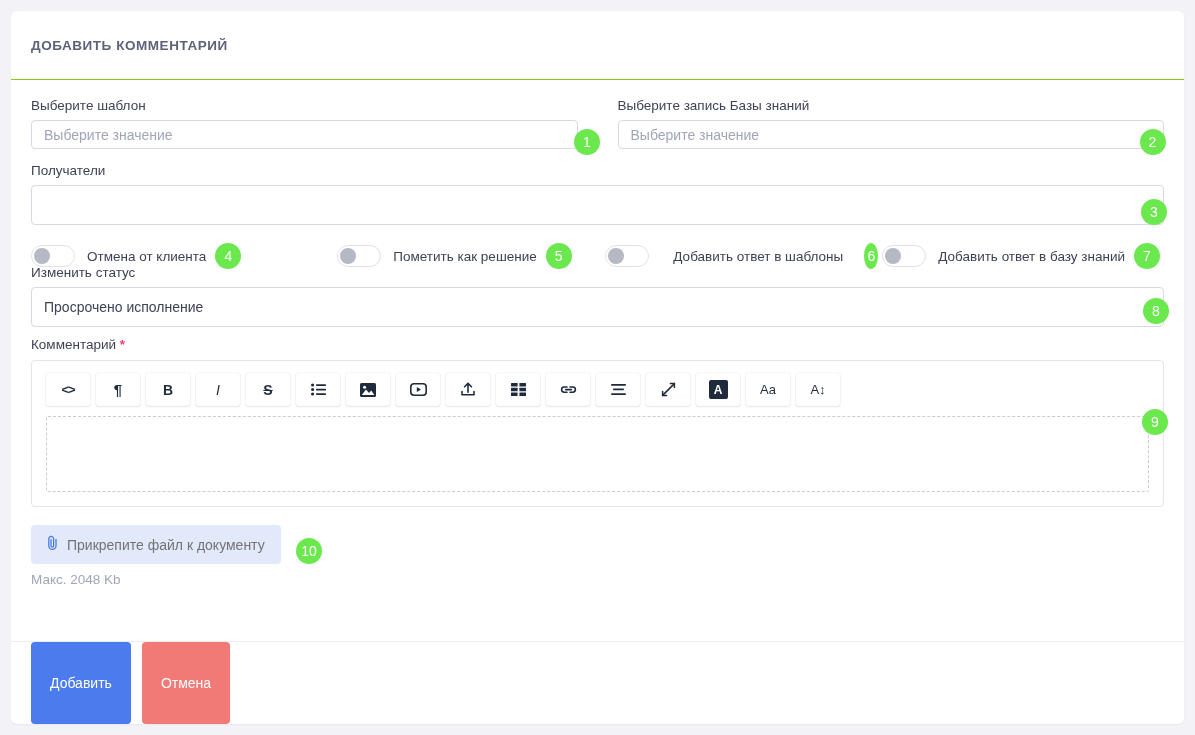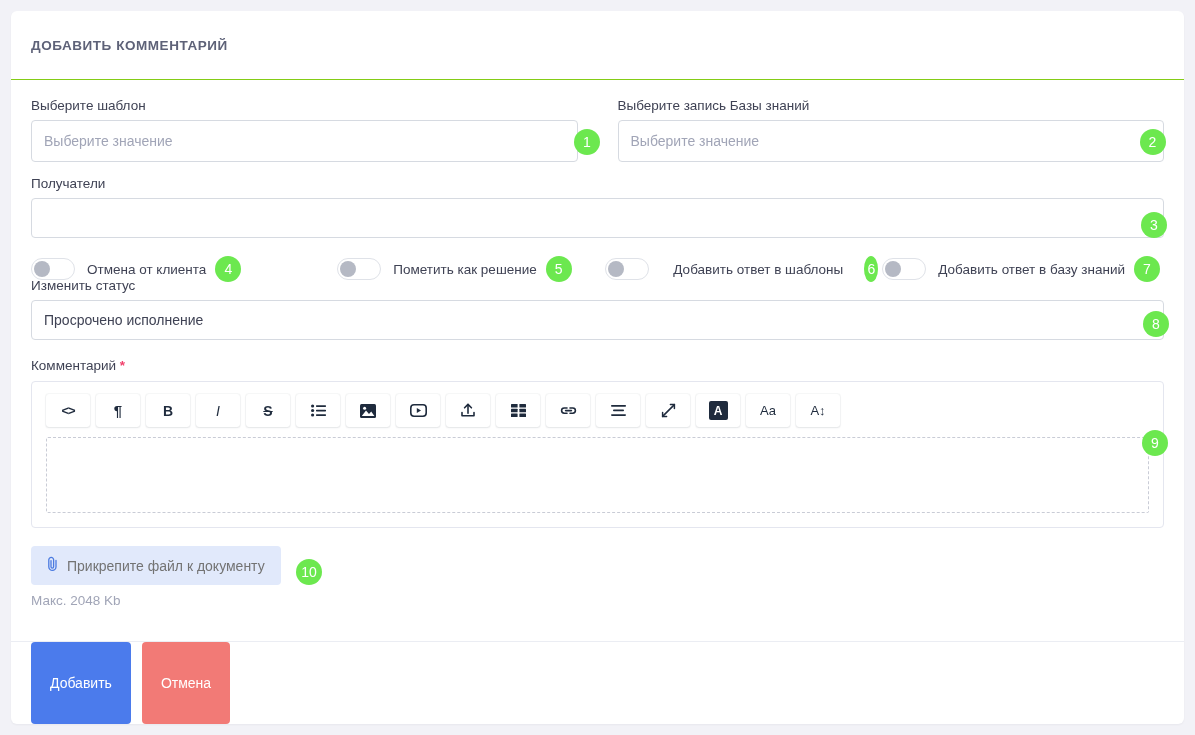--- a/index.html
+++ b/index.html
@@ -48,35 +48,35 @@
     font-size: 13.5px;
     color: #3f4254;
     margin-bottom: 7px;
     display: block;
   }
   .flabel .req { color: #f1416c; font-weight: 700; }
 
   .control {
     position: relative;
     width: 100%;
-    height: 42px;
+    height: 29px;
     border: 1px solid #d6dae1;
     border-radius: 4px;
     background: #fff;
     display: flex; align-items: center;
     padding: 0 12px;
     font-size: 14px;
     color: #a1a5b7;
   }
   .control.value { color: #3f4254; }
   .control.tall { height: 40px; }
   .control.empty { padding: 0 12px; }
 
   .mt14 { margin-top: 14px; }
-  .mt10 { margin-top: 18px; }
+  .mt10 { margin-top: 10px; }
 
   
   .toggles {
     display: flex;
     align-items: center;
     margin-top: 18px;
     padding-right: 4px;
   }
   .toggle-item {
     display: flex;

